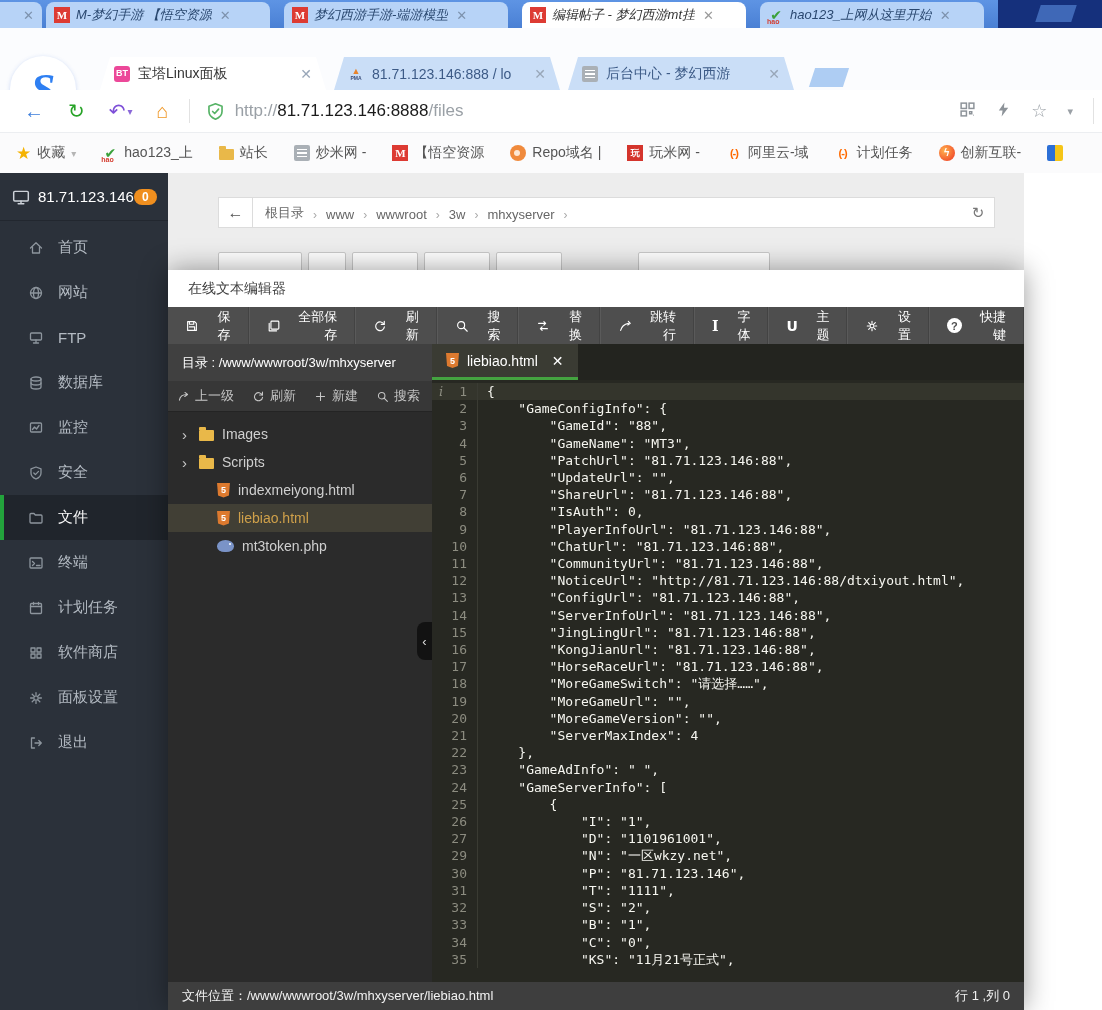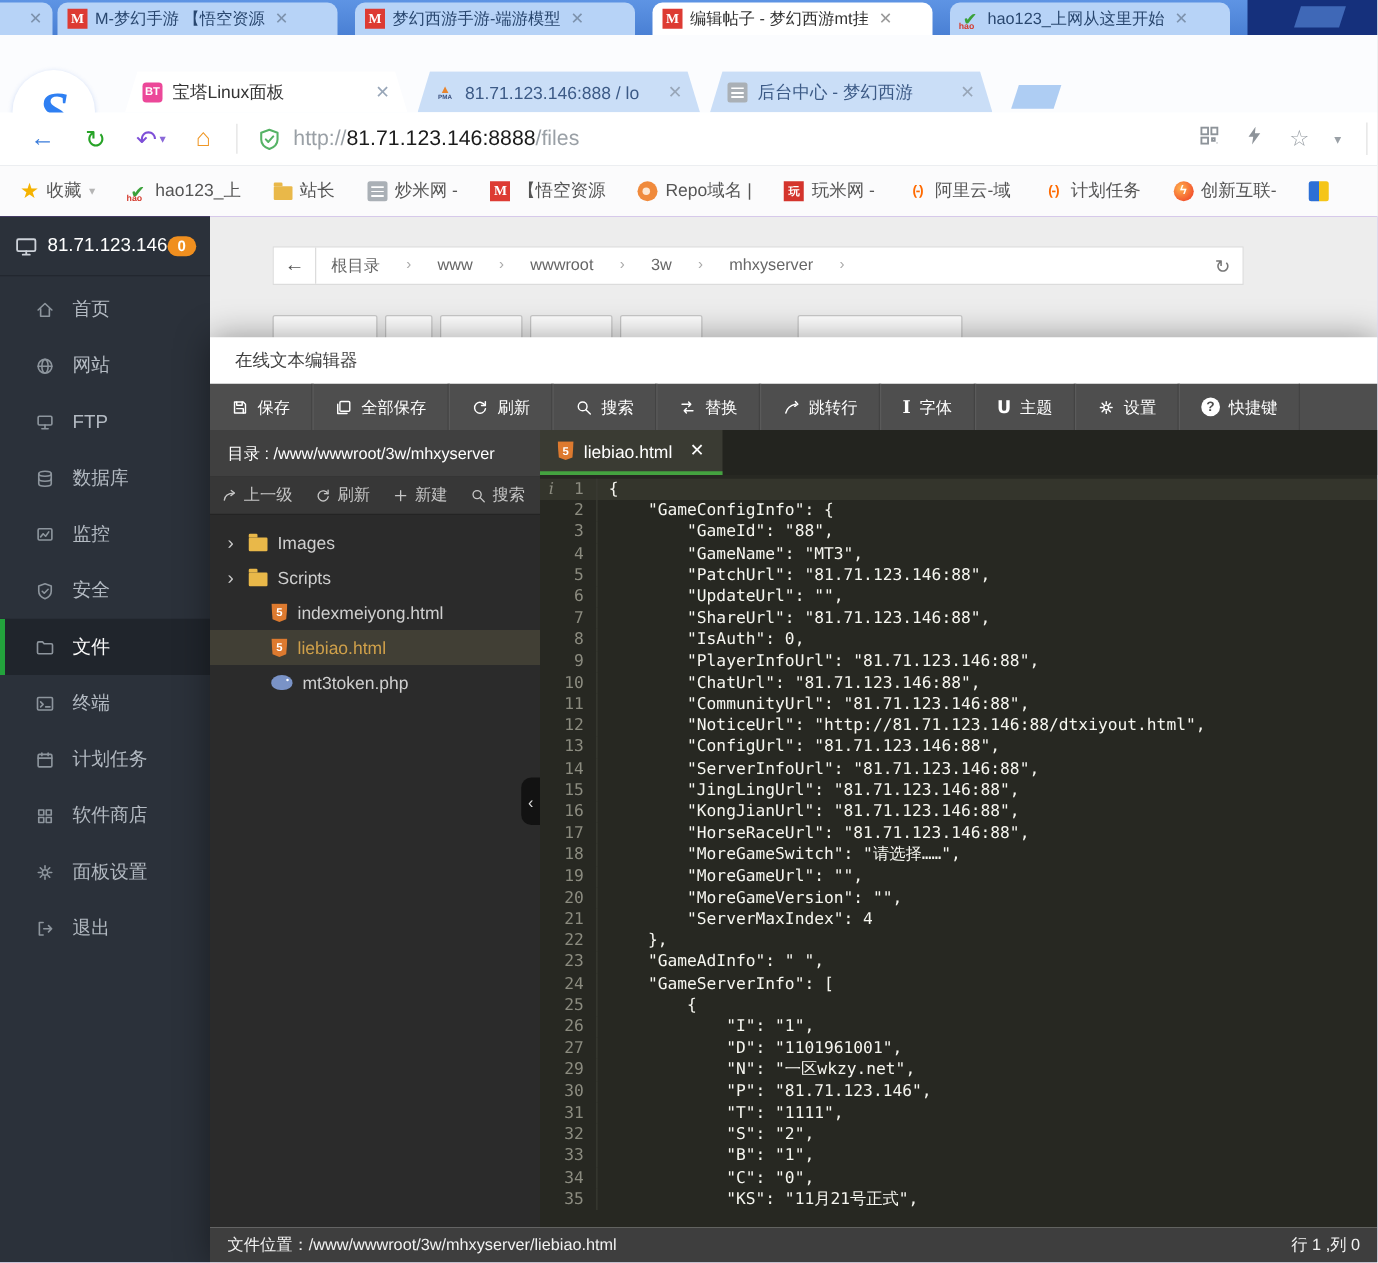--- a/index.html
+++ b/index.html
@@ -8,21 +8,21 @@
   .screen { position:relative; width:1102px; height:1010px; background:#fff; overflow:hidden; }
 
   
   .top-tabbar { position:absolute; left:0; top:0; width:1102px; height:28px;
     background:linear-gradient(#5e94e4,#4a80d4); display:flex; align-items:flex-end; }
   .ttab { flex:none; height:26px; display:flex; align-items:center; padding:0 8px;
     background:#b7d3f7; border-radius:8px 8px 0 0; margin-right:14px;
     font-size:13px; color:#29476f; cursor:pointer; }
   .ttab.partial { width:42px; margin-right:4px; border-radius:0 8px 0 0; justify-content:flex-end; }
   .ttab.active { background:#fff; color:#333; }
-  .ttab .lbl { max-width:168px; overflow:hidden; white-space:nowrap; margin:0 6px; }
+  .ttab .lbl { max-width:168px; overflow:hidden; white-space:nowrap; margin:0 6px;font-style:italic; }
   .ttab .x { color:#7d92ad; font-size:13px; margin-left:2px; }
   .ttab.active .x { color:#9a9a9a; }
   .topright { margin-left:auto; align-self:stretch; width:118px; background:#15307c; position:relative; }
   .topright .para { position:absolute; left:40px; top:5px; width:36px; height:17px;
     background:#3f68b7; transform:skewX(-18deg); }
 
   
   .fav { width:16px; height:16px; flex:none; display:flex; align-items:center; justify-content:center;
     font-weight:bold; line-height:1; }
   .fav.m   { background:#dd3b33; color:#fff; font:bold 11px "Liberation Serif","DejaVu Serif",serif; }
@@ -78,49 +78,49 @@
   .bookmarks { position:absolute; left:0; top:105px; width:1102px; height:40px; background:#fbfbfc;
     display:flex; align-items:center; padding-left:16px; gap:26px; font-size:14px; color:#555; overflow:hidden; }
   .bm { display:flex; align-items:center; gap:6px; flex:none; cursor:pointer; white-space:nowrap; }
   .bm .star { color:#f5b301; font-size:17px; }
   .bm .bcaret { color:#b5b5b5; font-size:10px; }
   .foldico { width:15px; height:11px; background:#e9b849; border-radius:1px; position:relative; margin-top:2px; }
   .foldico:before { content:""; position:absolute; top:-3px; left:0; width:7px; height:3px;
     background:#e9b849; border-radius:1px 1px 0 0; }
 
   
-  .workarea { position:absolute; left:0; top:173px; width:1102px; height:837px; background:#6d28d9; }
+  .workarea { position:absolute; left:0; top:173px; width:1024px; height:837px; background:#c4b5fd; }
   .sidebar { position:absolute; left:0; top:0; width:168px; height:837px; background:#2b313a; }
   .sb-head { height:48px; display:flex; align-items:center; padding:0 12px; color:#fff; font-size:15px;
     border-bottom:1px solid #22272f; }
   .sb-head .ic { display:flex; color:#cdd2d9; margin-right:8px; }
   .badge { margin-left:auto; background:#f08f1f; color:#fff; font-size:12px; font-weight:bold;
     padding:1px 8px; border-radius:9px; }
   .sb-menu { padding-top:4px; }
   .sb-item { height:45px; display:flex; align-items:center; padding-left:28px; color:#b3bac2;
     font-size:15px; cursor:pointer; }
   .sb-item .ic { display:flex; color:#8d959d; margin-right:14px; }
   .sb-item.active { background:#20252c; box-shadow:inset 4px 0 0 #23a33c; color:#fafafa; }
 
   .main { position:absolute; left:168px; top:0; right:0; bottom:0; background:#ededed; }
   .crumbbar { position:absolute; left:50px; top:24px; width:777px; height:31px; background:#fff;
     border:1px solid #dcdcdc; display:flex; align-items:center; }
   .backbtn { width:34px; height:100%; border-right:1px solid #dcdcdc; display:flex; align-items:center;
     justify-content:center; color:#555; font-size:16px; cursor:pointer; }
-  .crumbs { display:flex; align-items:flex-start; gap:21px; padding-left:12px; font-size:13px; color:#666; }
+  .crumbs { display:flex; align-items:flex-end; gap:9px; padding-left:12px; font-size:13px; color:#666; }
   .crumbs .sep { color:#aaa; font-size:12px; }
   .crumb-refresh { margin-left:auto; width:32px; height:100%; display:flex; align-items:center;
     justify-content:center; color:#777; font-size:15px; cursor:pointer; }
   .gbtn { position:absolute; top:79px; height:30px; background:#fff; border:1px solid #c9c9c9; border-radius:2px; }
 
   
   .modal { position:absolute; left:168px; top:97px; right:0; bottom:0; background:#fff;
     box-shadow:0 0 26px rgba(0,0,0,.4); display:flex; flex-direction:column; z-index:5; }
   .m-title { height:37px; line-height:37px; padding-left:20px; font-size:14px; color:#404040; background:#fff; }
-  .m-toolbar { height:37px; background:#4e4e4e; display:flex; flex:none; }
+  .m-toolbar { height:37px; background:#4e4e4e; display:flex; flex:none;text-align:right; }
   .tbtn { display:flex; align-items:center; padding:0 17px; color:#fff; font-size:13px;
     border-right:1px solid #434343; border-left:1px solid #5a5a5a; cursor:pointer; }
   .tbtn:first-child { border-left:none; }
   .tbtn .ic { display:flex; margin-right:7px; }
   .txtI { font:bold 14px "DejaVu Serif","Liberation Serif",serif; }
   .txtU { font:bold 14px "DejaVu Sans",sans-serif; }
   .circq { width:15px; height:15px; border-radius:50%; background:#fff; color:#4e4e4e;
     font-size:11px; font-weight:bold; display:flex; align-items:center; justify-content:center; }
 
   .m-body { flex:1; display:flex; position:relative; min-height:0; }

